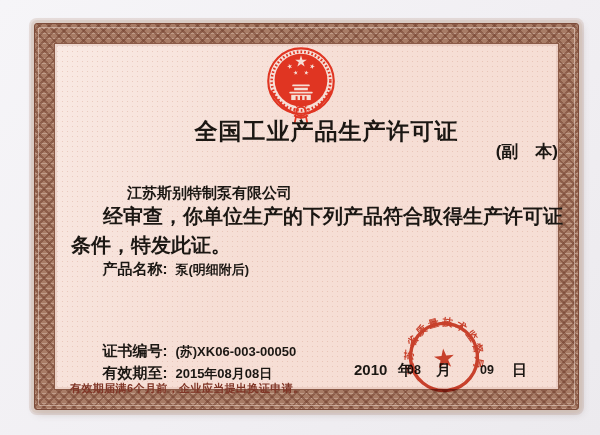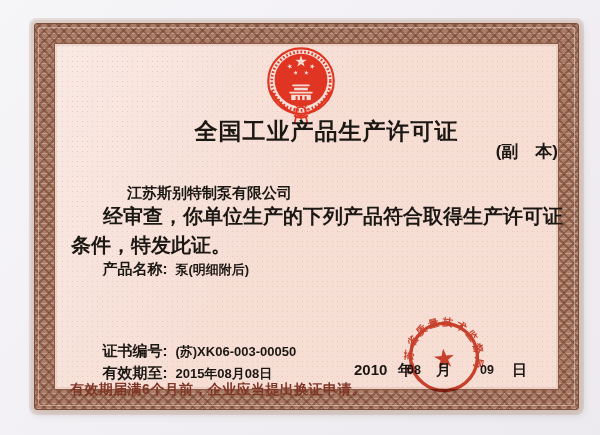--- a/index.html
+++ b/index.html
@@ -41,21 +41,21 @@
     position:absolute;left:55px;width:503px;top:140px;text-align:right;
     font-size:17px;font-weight:bold;
   }
   .company{position:absolute;left:87px;top:184px;font-size:15px;font-weight:bold;margin-left:40px;}
   .para1{position:absolute;left:103px;top:203px;font-size:20px;font-weight:bold;white-space:nowrap;}
   .para2{position:absolute;left:71px;top:232px;font-size:20px;font-weight:bold;}
   .frow{position:absolute;left:99px;white-space:nowrap;text-align:center;}
   .flabel{display:inline-block;width:72px;font-size:15px;font-weight:bold;}
   .fvalue{font-size:13px;font-weight:bold;}
   .r1{top:260px}.r2{top:293px}.r3{top:319px}.r4{top:342px}.r5{top:364px}
-  .footnote{position:absolute;left:70px;top:381px;font-size:14px;font-weight:bold;color:#7f3526;letter-spacing:.4px;}
+  .footnote{position:absolute;left:70px;top:381px;font-size:11px;font-weight:bold;color:#7f3526;letter-spacing:.4px;}
   .date{position:absolute;left:342px;top:361px;width:185px;height:22px;margin-left:12px;}
   .date span{position:absolute;top:0;font-weight:bold;}
   .d-year{left:0;font-size:15px;}
   .d-yu{left:44px;font-size:15px;}
   .d-month{left:53px;top:2px !important;font-size:12.5px;}
   .d-mu{left:82px;font-size:15px;}
   .d-day{left:126px;top:2px !important;font-size:12.5px;}
   .d-du{left:158px;font-size:15px;}
   .emblem{position:absolute;left:257px;top:43px;width:88px;height:84px;}
   .seal{

